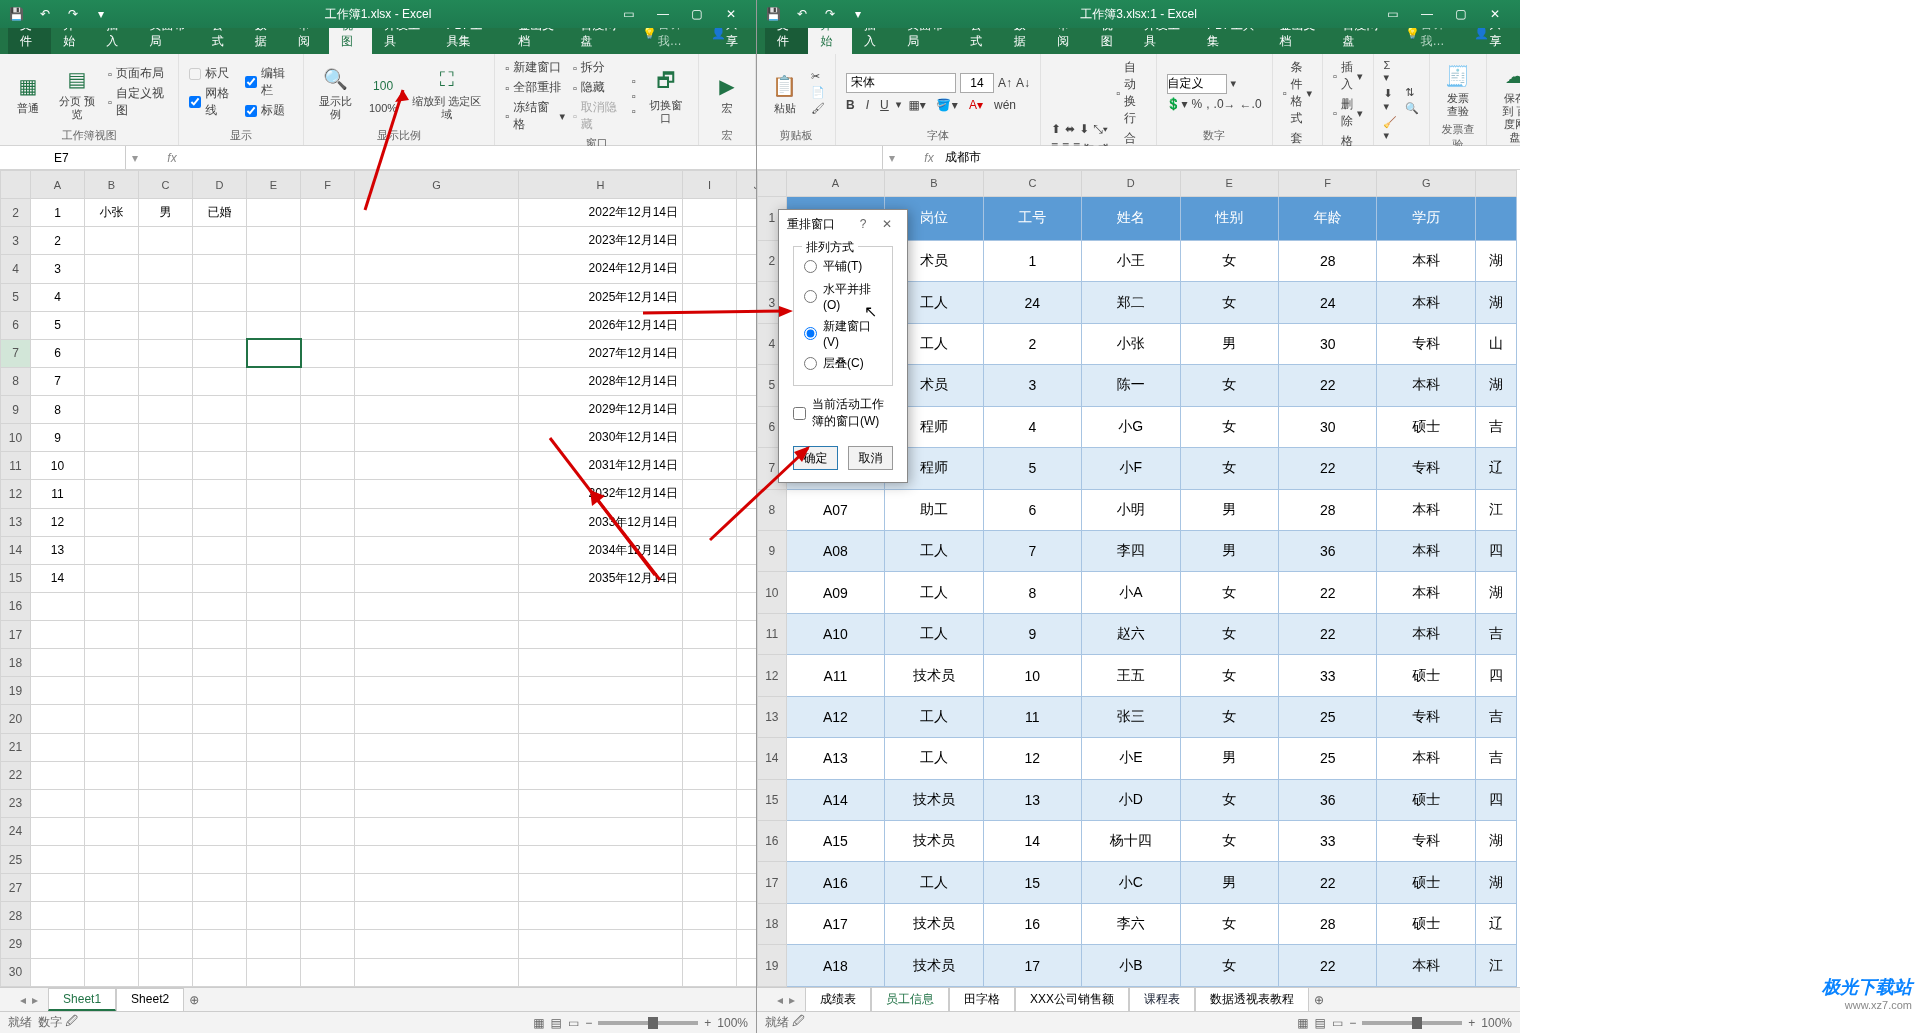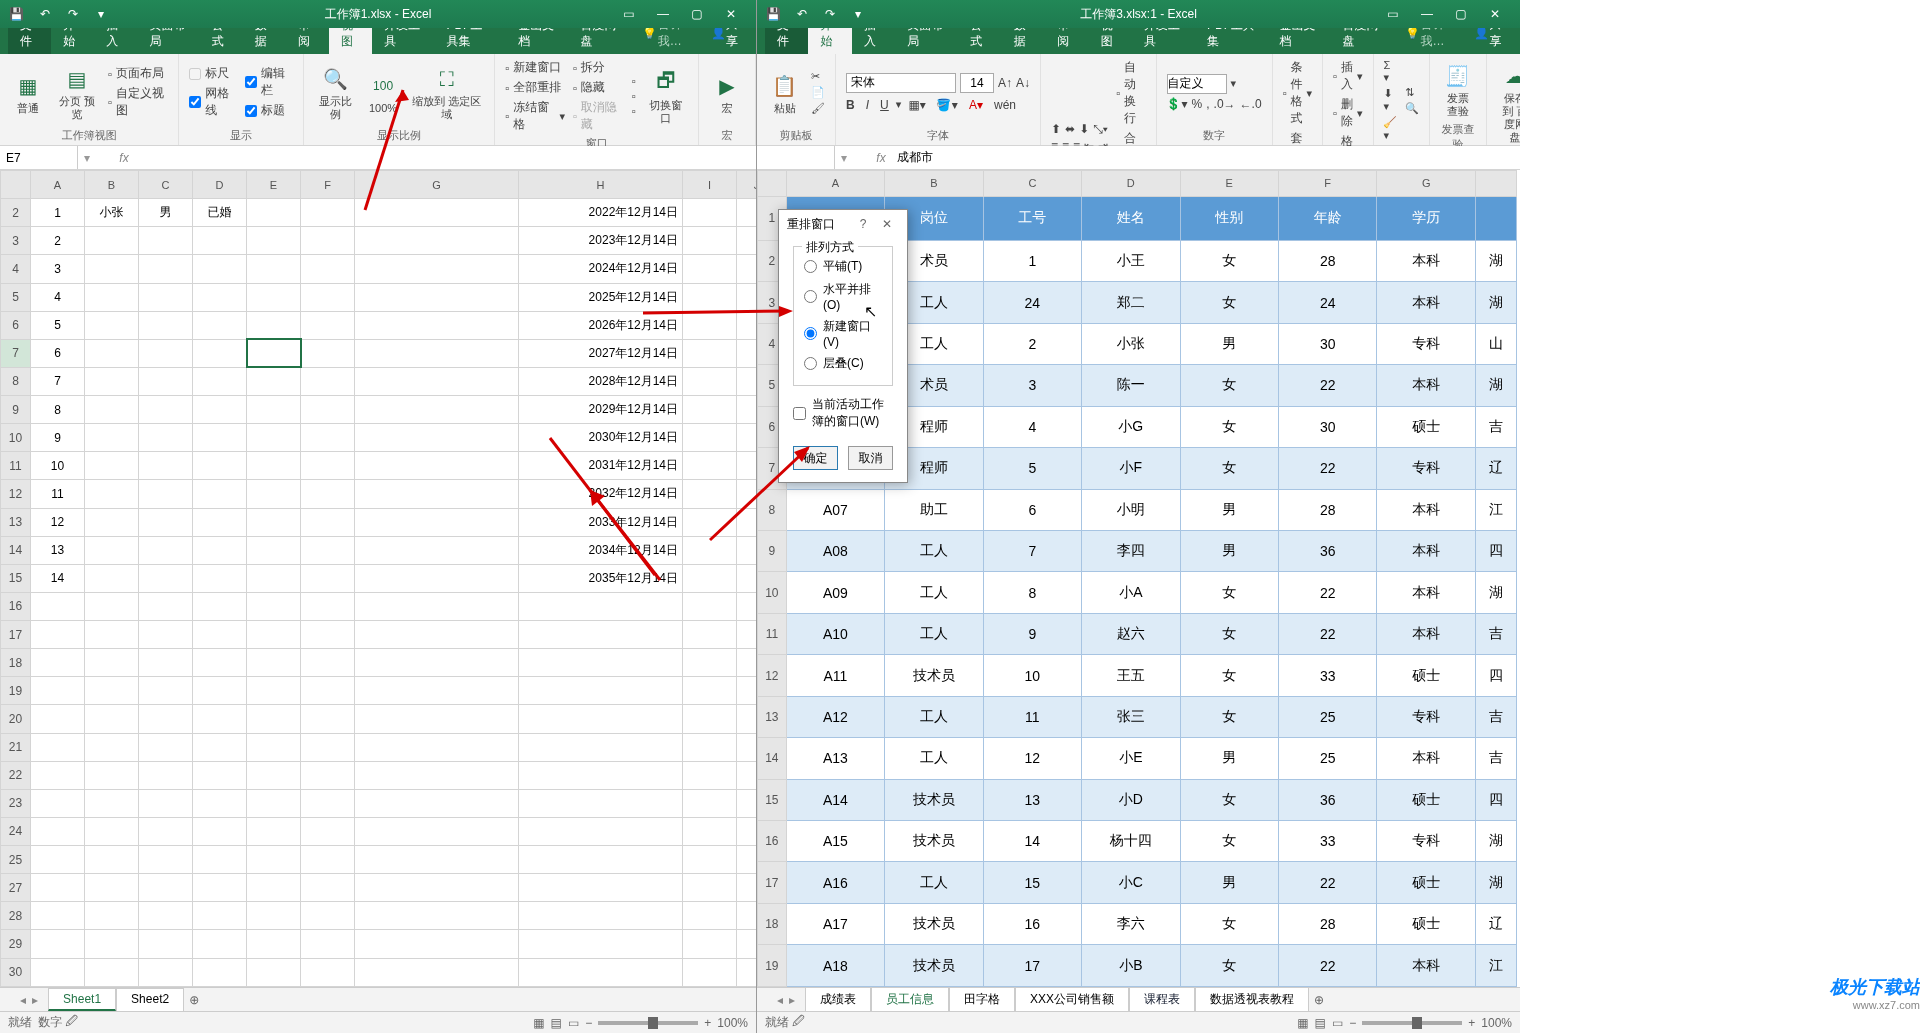--- a/index.html
+++ b/index.html
@@ -23,21 +23,21 @@
   .ribgroup{border-right:1px solid #e1e1e1;padding:4px 8px 2px;display:flex;flex-direction:column;}
   .ribgroup .items{flex:1;display:flex;align-items:center;gap:4px;}
   .ribgroup .label{text-align:center;font-size:11px;color:#666;padding-top:2px;}
   .ribbtn{display:flex;flex-direction:column;align-items:center;padding:2px 4px;color:#444;cursor:pointer;min-width:40px;}
   .ribbtn .ico{width:32px;height:32px;display:flex;align-items:center;justify-content:center;font-size:20px;color:#217346;}
   .ribbtn .txt{font-size:11px;text-align:center;line-height:13px;}
   .ribstack{display:flex;flex-direction:column;gap:1px;}
   .ribline{display:flex;align-items:center;gap:4px;font-size:11px;color:#444;padding:1px 2px;}
   .ribline input[type=checkbox]{width:12px;height:12px;}
   .formulabar{height:24px;border-bottom:1px solid #d4d4d4;display:flex;align-items:center;background:#fff;}
-  .namebox{width:78px;border-right:1px solid #ccc;padding:0 6px;height:100%;display:flex;align-items:center;}
+  .namebox{width:78px;border-right:1px solid #ccc;padding:0 6px;height:100%;display:flex;align-items:center;margin-left:48px;}
   .fbsep{width:18px;text-align:center;color:#999;}
   .fxlabel{width:24px;text-align:center;color:#888;font-style:italic;margin-left:16px;}
   .fbinput{flex:1;padding:0 4px;height:100%;display:flex;align-items:center;}
   .gridwrap{flex:1;display:flex;overflow:hidden;background:#fff;}
   .gridtable{border-collapse:collapse;table-layout:fixed;}
   .gridtable th,.gridtable td{border:1px solid #d4d4d4;font-weight:normal;padding:0;height:20px;}
   .gridtable th{background:#e6e6e6;color:#555;font-size:11px;text-align:center;}
   .gridtable td{font-size:12px;text-align:center;color:#000;}
   .gridtable .rowidx{background:#e6e6e6;color:#555;text-align:center;width:30px;}
   .gridtable .selrow{background:#d2e6d8;}
@@ -68,21 +68,21 @@
   .dialog .dgroup .glabel{position:absolute;top:-8px;left:8px;background:#fff;padding:0 4px;}
   .dialog .dradio{display:flex;align-items:center;gap:6px;padding:3px 0;}
   .dialog .dcheck{display:flex;align-items:center;gap:6px;padding:2px 0;}
   .dialog .dactions{display:flex;justify-content:center;gap:10px;margin-top:14px;}
   .dialog .dactions button{width:70px;height:24px;border:1px solid #999;background:#f2f2f2;cursor:pointer;}
   .dialog .dactions button.primary{border:1px solid #2a7ab0;}
   
   .arrow{position:absolute;pointer-events:none;z-index:200;}
   .arrow line{stroke:#d40000;stroke-width:3;}
   .arrow polygon{fill:#d40000;}
-  .watermark{position:absolute;right:0;bottom:22px;z-index:300;}
+  .watermark{position:absolute;right:8px;bottom:22px;z-index:300;}
   .watermark .wm1{color:#0a84ff;font-size:18px;font-weight:bold;font-style:italic;}
   .watermark .wm2{color:#888;font-size:11px;text-align:right;}
 </style>
 </head>
 <body>
 
 <div class="excel-window win-left">
   <div class="titlebar">
     <span class="ticon">💾</span>
     <span class="ticon">↶</span>

